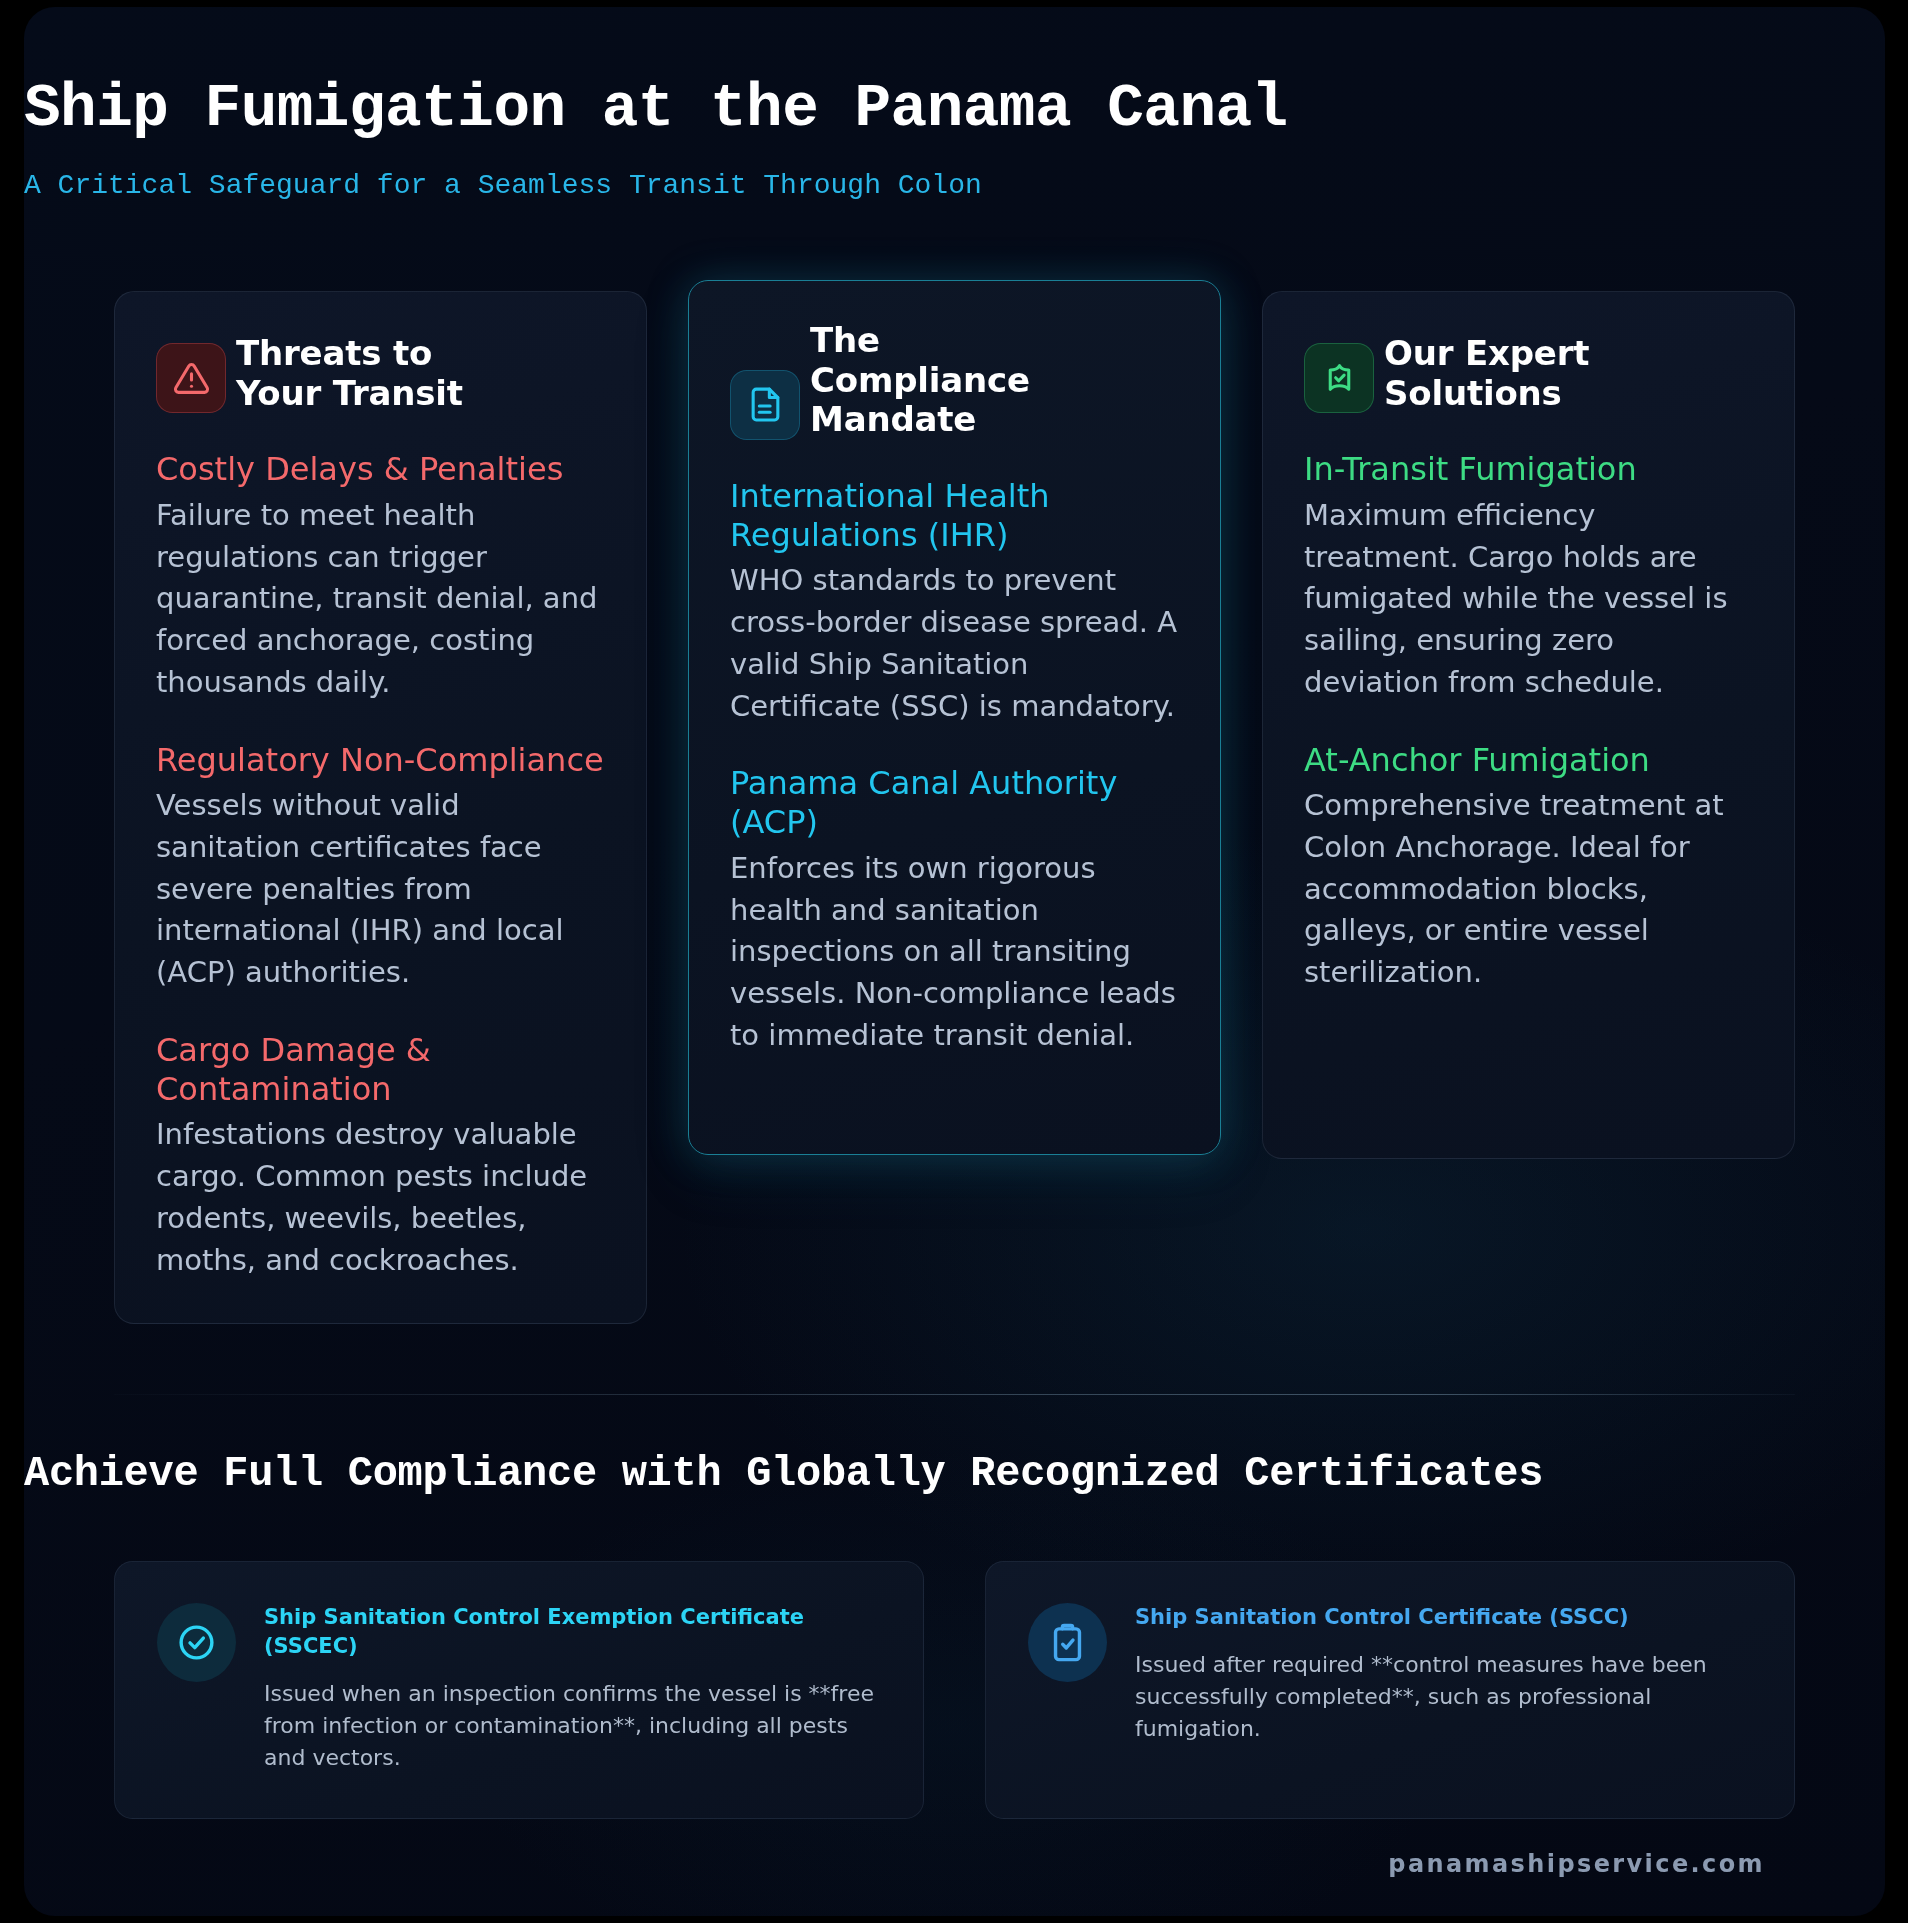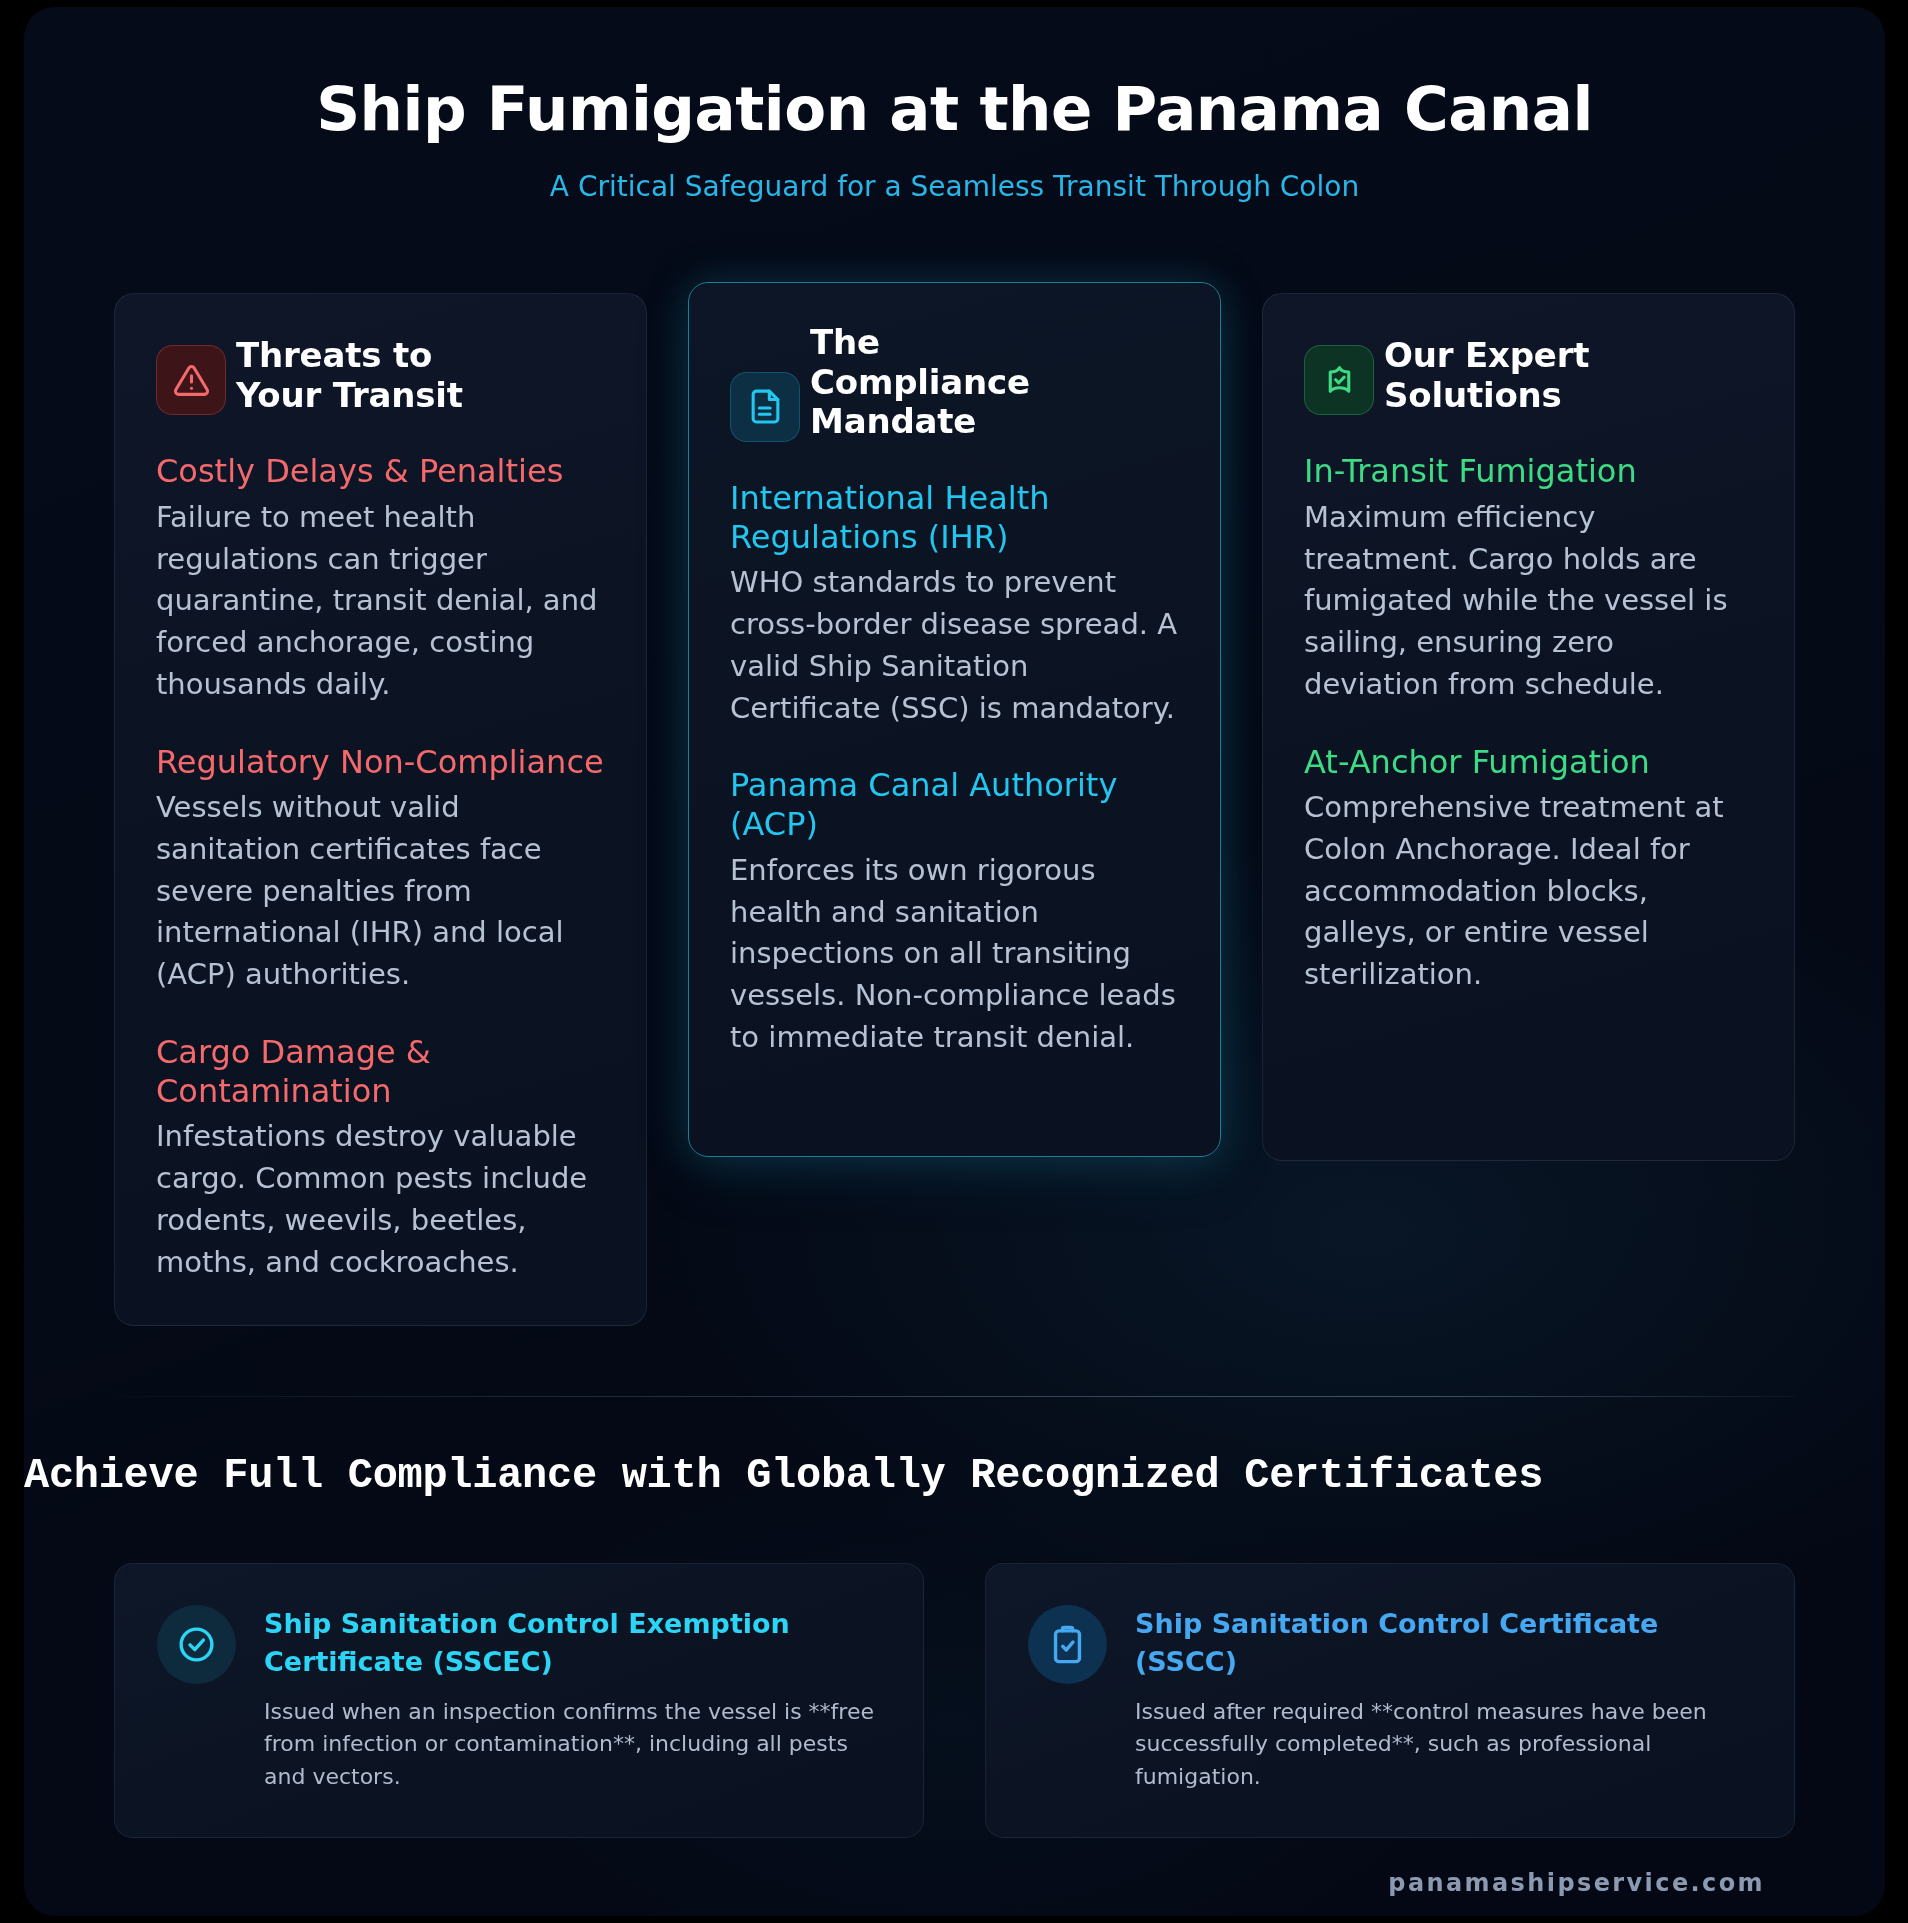--- a/index.html
+++ b/index.html
@@ -24,22 +24,23 @@
       radial-gradient(1108px 646px at 72% 64%, rgba(20,70,96,0.22) 0%, rgba(5,10,24,0) 62%),
       radial-gradient(831px 461px at 50% 90%, rgba(12,48,70,0.16) 0%, rgba(5,10,24,0) 60%),
       linear-gradient(160deg, #050b19 0%, #050a17 40%, #040814 100%);
     border-radius: 31px;
     box-sizing: border-box;
     overflow: hidden;
   }
 
   
   .header {
-    text-align: center;
+    text-align: left;
     padding-top: 68px;
+    font-family: Liberation Mono, monospace;
   }
   .title {
     font-size: 61px;
     font-weight: 700;
     color: #ffffff;
     letter-spacing: -0.5px;
     margin: 0;
     line-height: 1.12;
   }
   .subtitle {
@@ -163,21 +164,21 @@
     height: 79px;
     min-width: 79px;
     border-radius: 50%;
     display: flex;
     align-items: center;
     justify-content: center;
   }
   .cert-badge-teal { background: #0d2b3c; }
   .cert-badge-blue { background: #0d3150; }
   .cert-title {
-    font-size: 27px;
+    font-size: 21px;
     font-weight: 700;
     line-height: 1.38;
     margin-bottom: 16.6px;
   }
   .ct-cyan { color: #2cd4f5; }
   .ct-blue { color: #45a8f0; }
   .cert-p {
     font-size: 22px;
     line-height: 1.46;
     color: #b0bccd;

